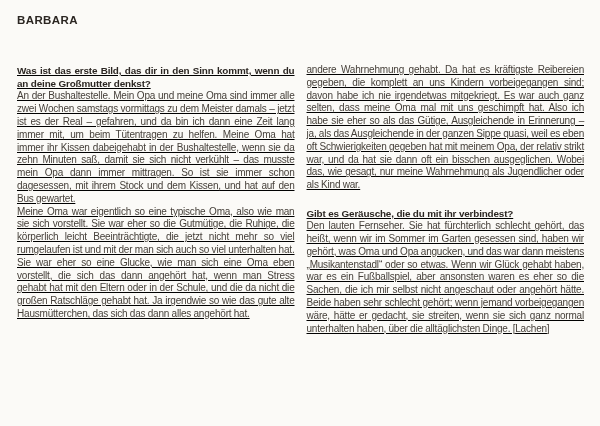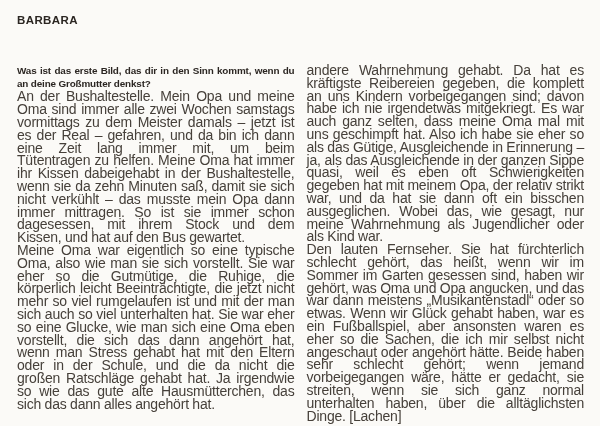--- a/index.html
+++ b/index.html
@@ -23,39 +23,40 @@
     font-size: 11.5px;
     font-weight: bold;
     letter-spacing: 0.4px;
     color: #2b2622;
     margin: 0;
   }
   .columns {
     display: flex;
     gap: 12px;
     margin-top: 38px;
+    text-decoration: underline;
   }
   .col {
     flex: 1 1 0;
     min-width: 0;
   }
   .q {
     font-size: 9.9px;
     line-height: 13.2px;
     font-weight: bold;
     color: #2b2622;
     text-align: justify;
     margin: 0;
     letter-spacing: -0.15px;
   }
   .q.gap {
     margin-top: 15px;
   }
   .a {
-    font-size: 14px;
+    font-size: 10px;
     line-height: 12.8px;
     color: #46403a;
     text-align: justify;
     margin: 0;
     letter-spacing: -0.2px;
     word-spacing: -0.2px;
   }
 </style>
 </head>
 <body>
@@ -66,17 +67,18 @@
   <div class="columns">
 
     <div class="col">
       <h2 class="q">Was ist das erste Bild, das dir in den Sinn kommt, wenn du an deine Großmutter denkst?</h2>
       <p class="a">An der Bushaltestelle. Mein Opa und meine Oma sind immer alle zwei Wochen samstags vormittags zu dem Meister damals – jetzt ist es der Real – gefahren, und da bin ich dann eine Zeit lang immer mit, um beim Tütentragen zu helfen. Meine Oma hat immer ihr Kissen dabeigehabt in der Bushaltestelle, wenn sie da zehn Minuten saß, damit sie sich nicht verkühlt – das musste mein Opa dann immer mittragen. So ist sie immer schon dagesessen, mit ihrem Stock und dem Kissen, und hat auf den Bus gewartet.</p>
       <p class="a">Meine Oma war eigentlich so eine typische Oma, also wie man sie sich vorstellt. Sie war eher so die Gutmütige, die Ruhige, die körperlich leicht Beein­trächtigte, die jetzt nicht mehr so viel rumgelaufen ist und mit der man sich auch so viel unterhalten hat. Sie war eher so eine Glucke, wie man sich eine Oma eben vorstellt, die sich das dann angehört hat, wenn man Stress gehabt hat mit den Eltern oder in der Schule, und die da nicht die großen Ratschläge gehabt hat. Ja irgendwie so wie das gute alte Haus­mütterchen, das sich das dann alles angehört hat.</p>
     </div>
 
     <div class="col">
       <p class="a">andere Wahrnehmung gehabt. Da hat es kräftigste Reibereien gegeben, die komplett an uns Kindern vorbeigegangen sind; davon habe ich nie irgendetwas mitgekriegt. Es war auch ganz selten, dass meine Oma mal mit uns geschimpft hat. Also ich habe sie eher so als das Gütige, Aus­gleichende in Erinnerung – ja, als das Ausgleichende in der ganzen Sippe quasi, weil es eben oft Schwierigkeiten gegeben hat mit meinem Opa, der relativ strikt war, und da hat sie dann oft ein bisschen ausgeglichen. Wobei das, wie gesagt, nur meine Wahrnehmung als Jugendlicher oder als Kind war.</p>
+      <h2 class="q gap">Gibt es Geräusche, die du mit ihr verbindest?</h2>
       <p class="a">Den lauten Fernseher. Sie hat fürchterlich schlecht gehört, das heißt, wenn wir im Sommer im Garten gesessen sind, haben wir gehört, was Oma und Opa angucken, und das war dann meistens „Musikantenstadl“ oder so etwas. Wenn wir Glück gehabt haben, war es ein Fußballspiel, aber ansonsten waren es eher so die Sachen, die ich mir selbst nicht ange­schaut oder angehört hätte. Beide haben sehr schlecht gehört; wenn jemand vorbeigegangen wäre, hätte er gedacht, sie streiten, wenn sie sich ganz normal unterhalten haben, über die alltäglichsten Dinge. [Lachen]</p>
     </div>
 
   </div>
 </div>
 
 </body></html>

